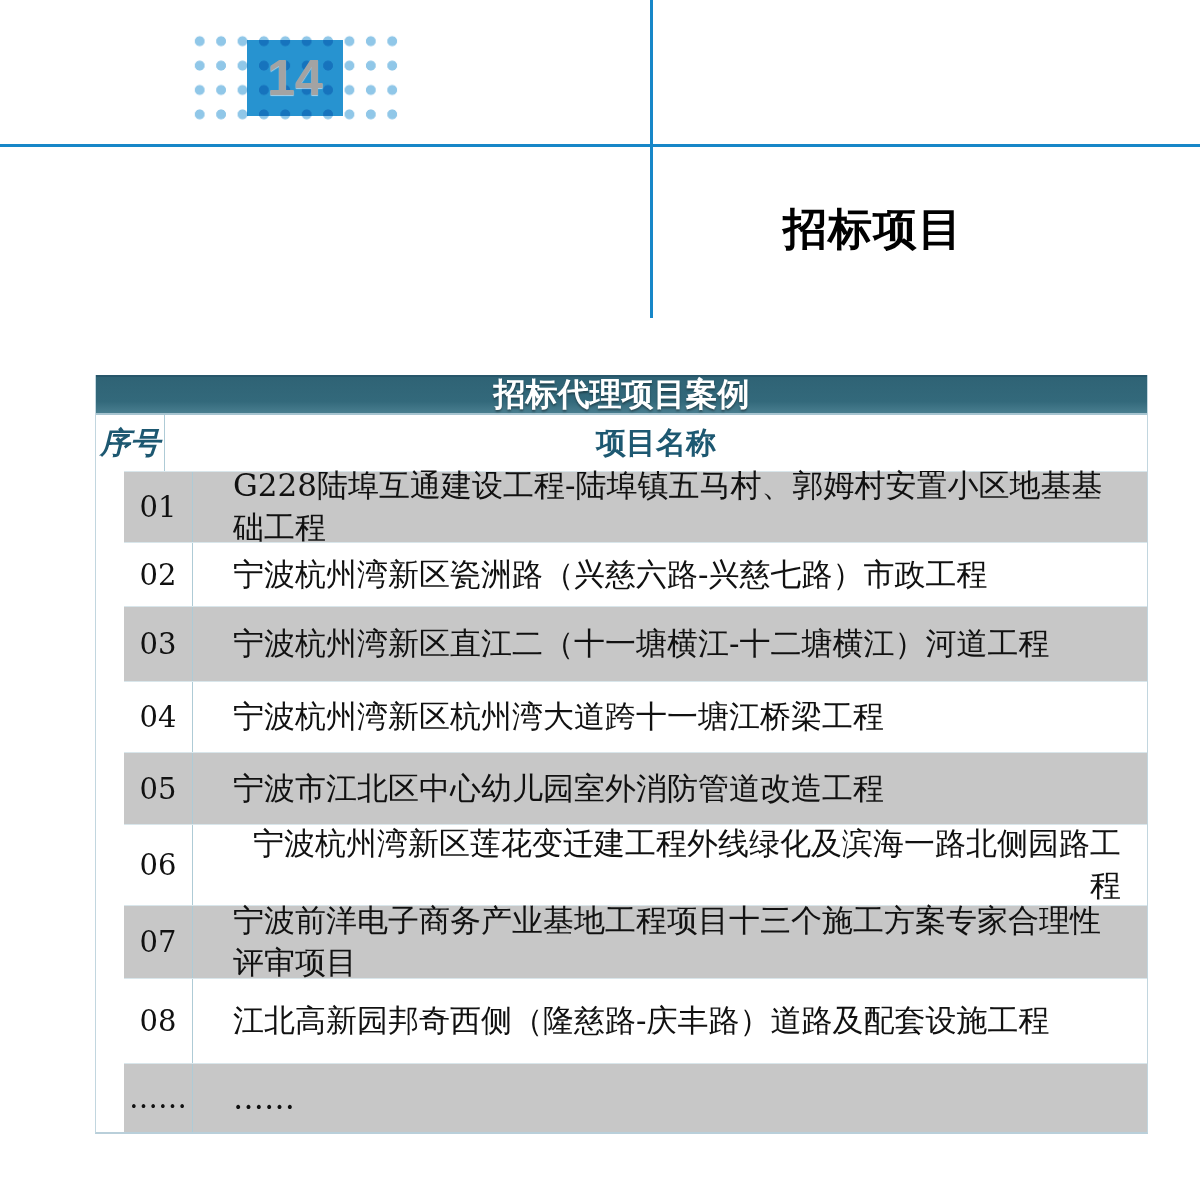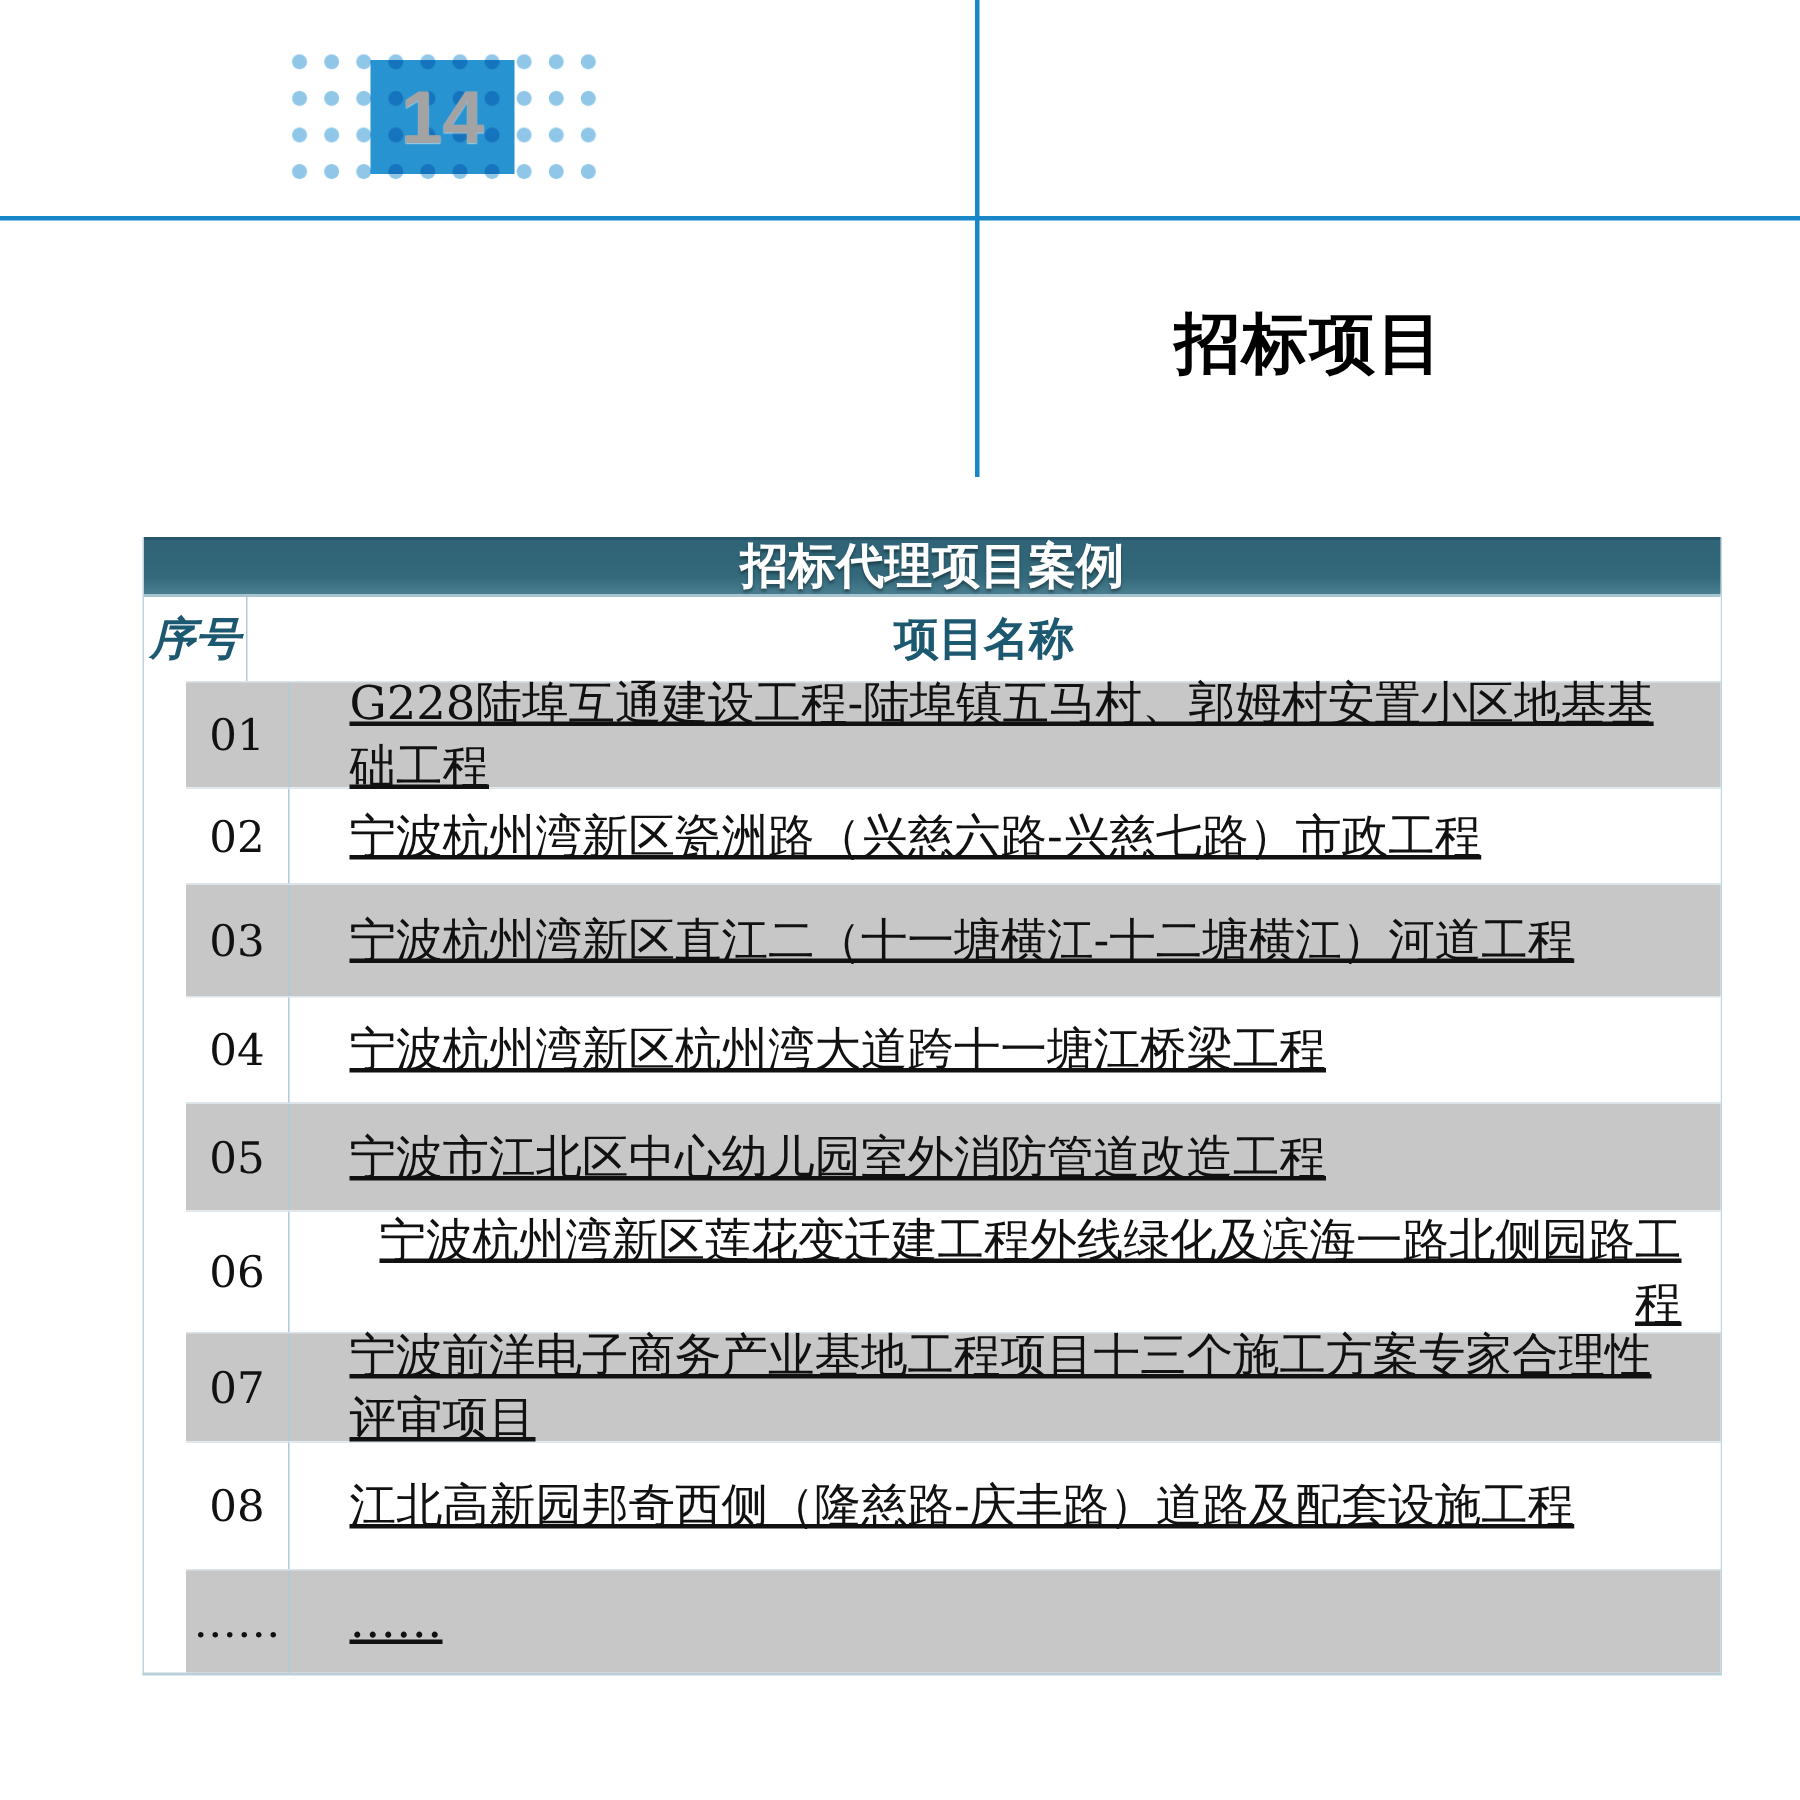--- a/index.html
+++ b/index.html
@@ -20,40 +20,40 @@
   .badge-number { position: absolute; left: 247px; top: 40px; width: 96px; height: 76px; z-index: 3;
                   display: flex; align-items: center; justify-content: center;
                   font-size: 50px; font-weight: bold; color: #A3A3A3;
                   text-shadow: 0 1px 1px rgba(255,255,255,0.6); border-radius: 25px; }
 
   
   .page-title { position: absolute; left: 783px; top: 200px; z-index: 2;
                 font-size: 44px; font-weight: bold; color: #000; letter-spacing: 1px; white-space: nowrap; }
 
   
-  .table { position: absolute; left: 95px; top: 358px; width: 1053px;
+  .table { position: absolute; left: 95px; top: 375px; width: 1053px;
            border-left: 1px solid #C2D6DF; border-right: 1px solid #C2D6DF;
            border-bottom: 2px solid #B9CFDA; }
   .table-title-bar { height: 40px;
            background: linear-gradient(180deg, #2F6375 0%, #33697B 68%, #497E8F 100%);
            border-top: 2px solid #27566A; border-bottom: 2px solid #A7C4D0;
            display: flex; align-items: center; justify-content: center;
            color: #ffffff; font-size: 32px; font-weight: bold;
            text-shadow: 0 2px 2px rgba(0,0,0,0.35); }
   .colheader { display: flex; height: 56px; background: #ffffff;
                color: #1D5871; font-weight: bold; font-size: 30px; }
   .colheader .col-no { width: 69px; border-right: 1px solid #AECBD6;
                display: flex; align-items: center; justify-content: center; font-style: italic; }
   .colheader .col-name { flex: 1; display: flex; align-items: center; justify-content: center; }
 
   .row { display: flex; border-top: 1px solid #D9E6EB;
          font-family: "DejaVu Serif", "Liberation Serif", serif; font-size: 31px; color: #111111; margin-left: 28px; }
   .row .cell-no { width: 69px; border-right: 1px solid #AECBD6;
          display: flex; align-items: center; justify-content: center; font-size: 29px; }
-  .row .cell-name { flex: 1; display: flex; align-items: center; padding-left: 40px; padding-right: 26px; text-decoration: underline; }
+  .row .cell-name { flex: 1; display: flex; align-items: center; padding-left: 40px; padding-right: 26px; }
   .shaded { background: #C7C7C7; }
   .plain { background: #ffffff; }
   .r0 { height: 71px; } .r1 { height: 64px; } .r2 { height: 75px; }
   .r3 { height: 71px; } .r4 { height: 72px; } .r5 { height: 81px; text-align: right; }
   .r6 { height: 73px; } .r7 { height: 85px; } .r8 { height: 69px; }
 </style>
 </head>
 <body>
 
 <div class="canvas">

